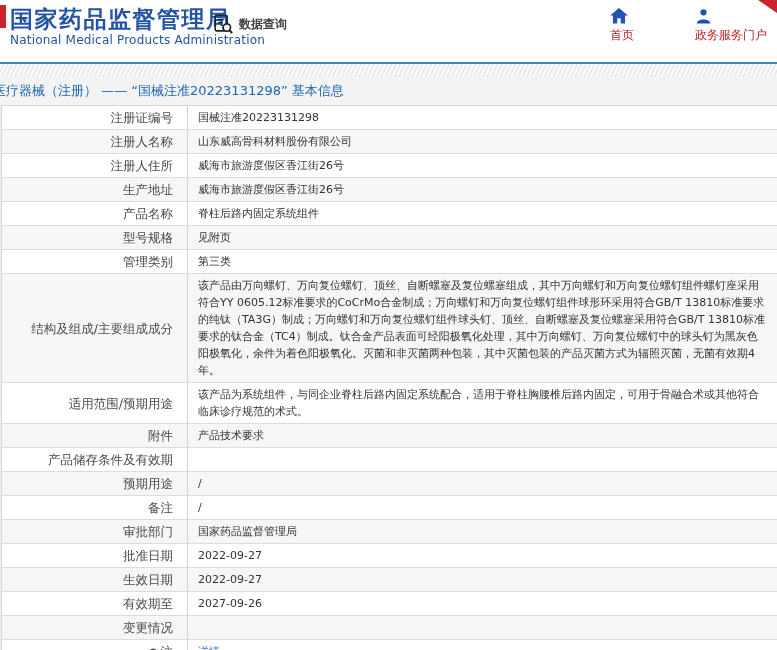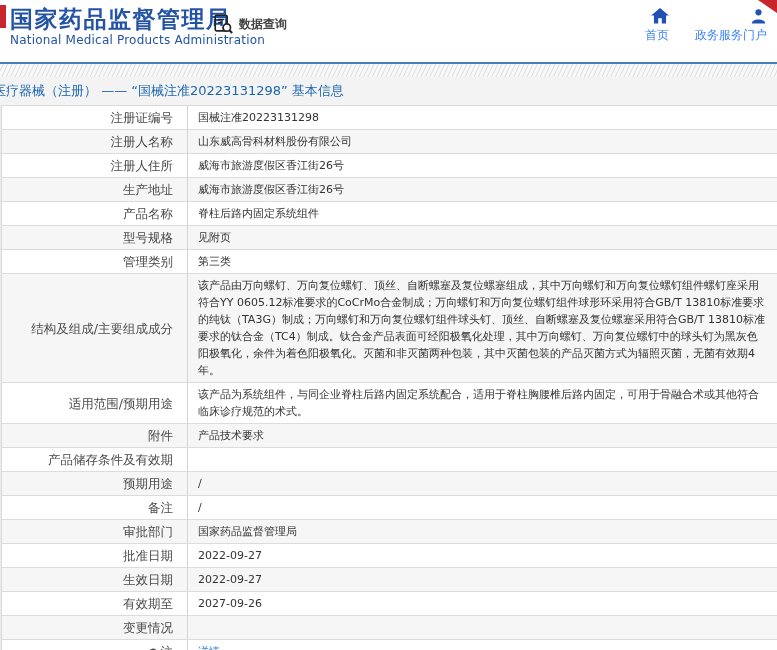--- a/index.html
+++ b/index.html
@@ -10,22 +10,22 @@
   .header { position:relative; height:62px; background:#ffffff; }
   .emblem-sliver { position:absolute; left:0; top:5px; width:6px; height:23px; background:#c9252c; }
   .corner-triangle { position:absolute; top:0; right:0; width:0; height:0;
                      border-top:13px solid #c9252c; border-left:19px solid transparent; }
   .logo { position:absolute; left:10px; top:6px; color:#2353a4; cursor:pointer; }
   .logo-cn { font-size:23px; font-weight:bold; letter-spacing:1.5px; line-height:26px; }
   .logo-en { font-size:12px; line-height:12px; margin-top:2px; letter-spacing:0.2px; }
   .nav-title { position:absolute; left:212px; top:13px; display:flex; align-items:center; gap:5px;
                font-size:12px; font-weight:600; color:#404040; cursor:pointer; }
   .header-right { position:absolute; right:10px; top:8px; display:flex; gap:26px; }
-  .nav-item { display:flex; flex-direction:column; align-items:flex-end; gap:3px;
-              font-size:12px; color:#3b82f6; text-decoration:none; cursor:pointer; }
+  .nav-item { display:flex; flex-direction:column; align-items:flex-start; gap:3px;
+              font-size:12px; color:#b91c1c; text-decoration:none; cursor:pointer;margin-left:35px; }
 
   
   .hatch-band { height:15px; border-top:2px solid #4381bd;
     background:repeating-linear-gradient(115deg,#f9f9f9 0px,#f9f9f9 2px,#dddddd 3px,#f9f9f9 4px); }
 
   
   .breadcrumb-bar { height:28px; background:#f3f3f3; display:flex; align-items:center; overflow:hidden; }
   .breadcrumb { color:#1c66b0; font-size:13px; white-space:nowrap; margin-left:-7px; }
 
   

